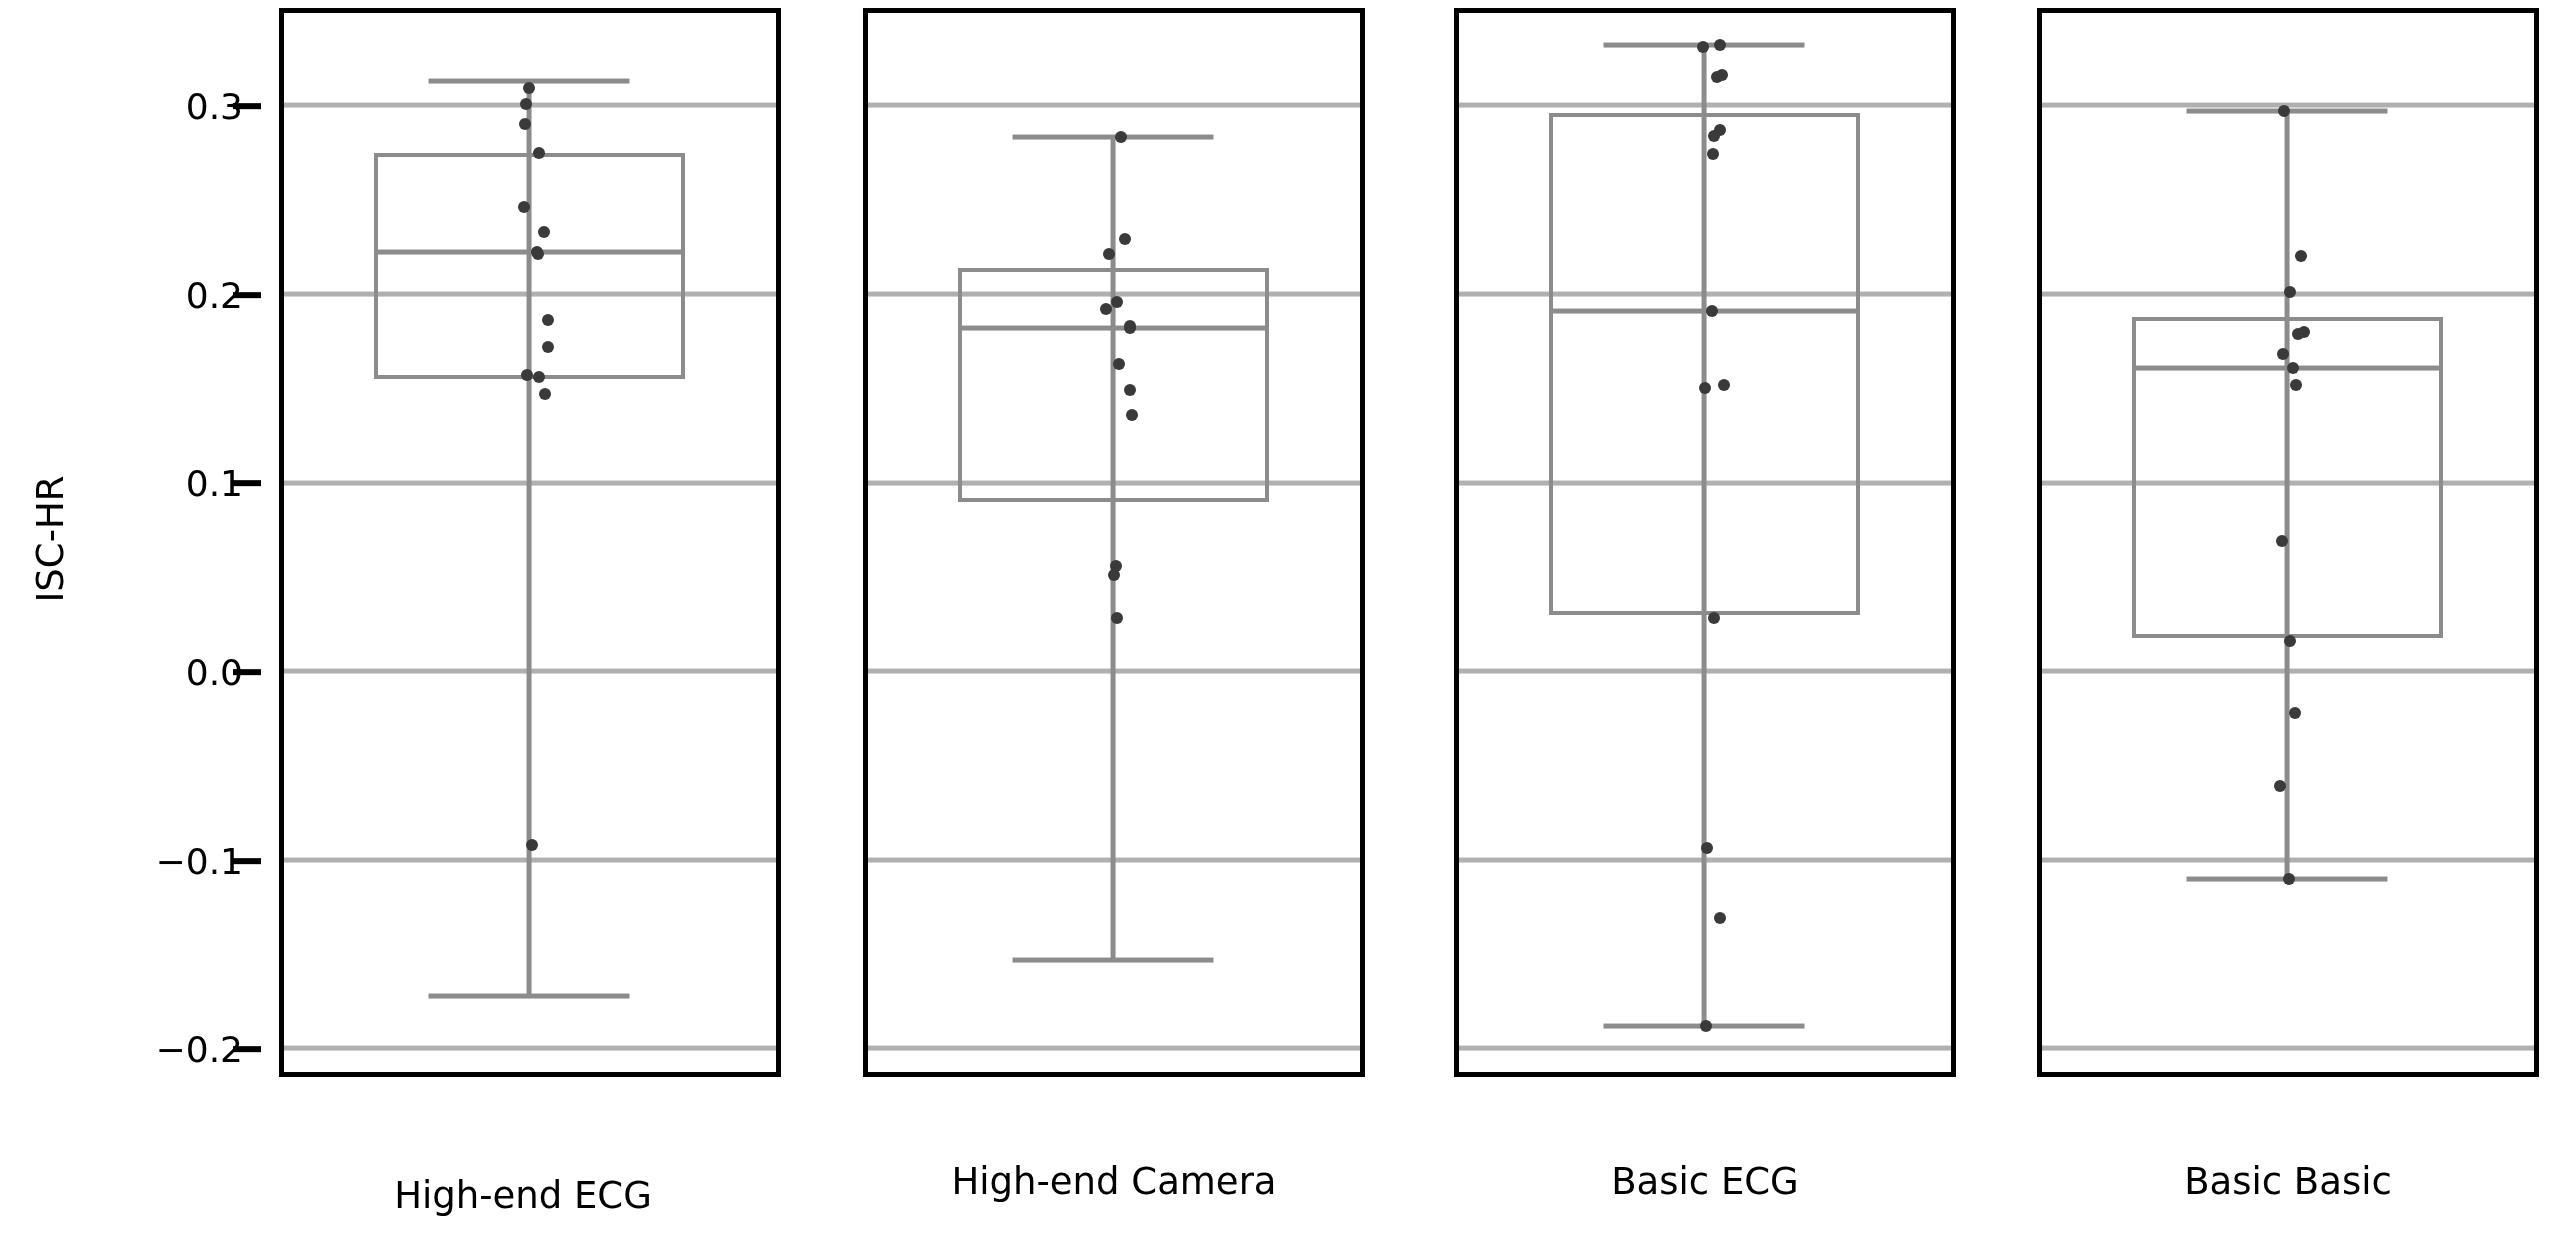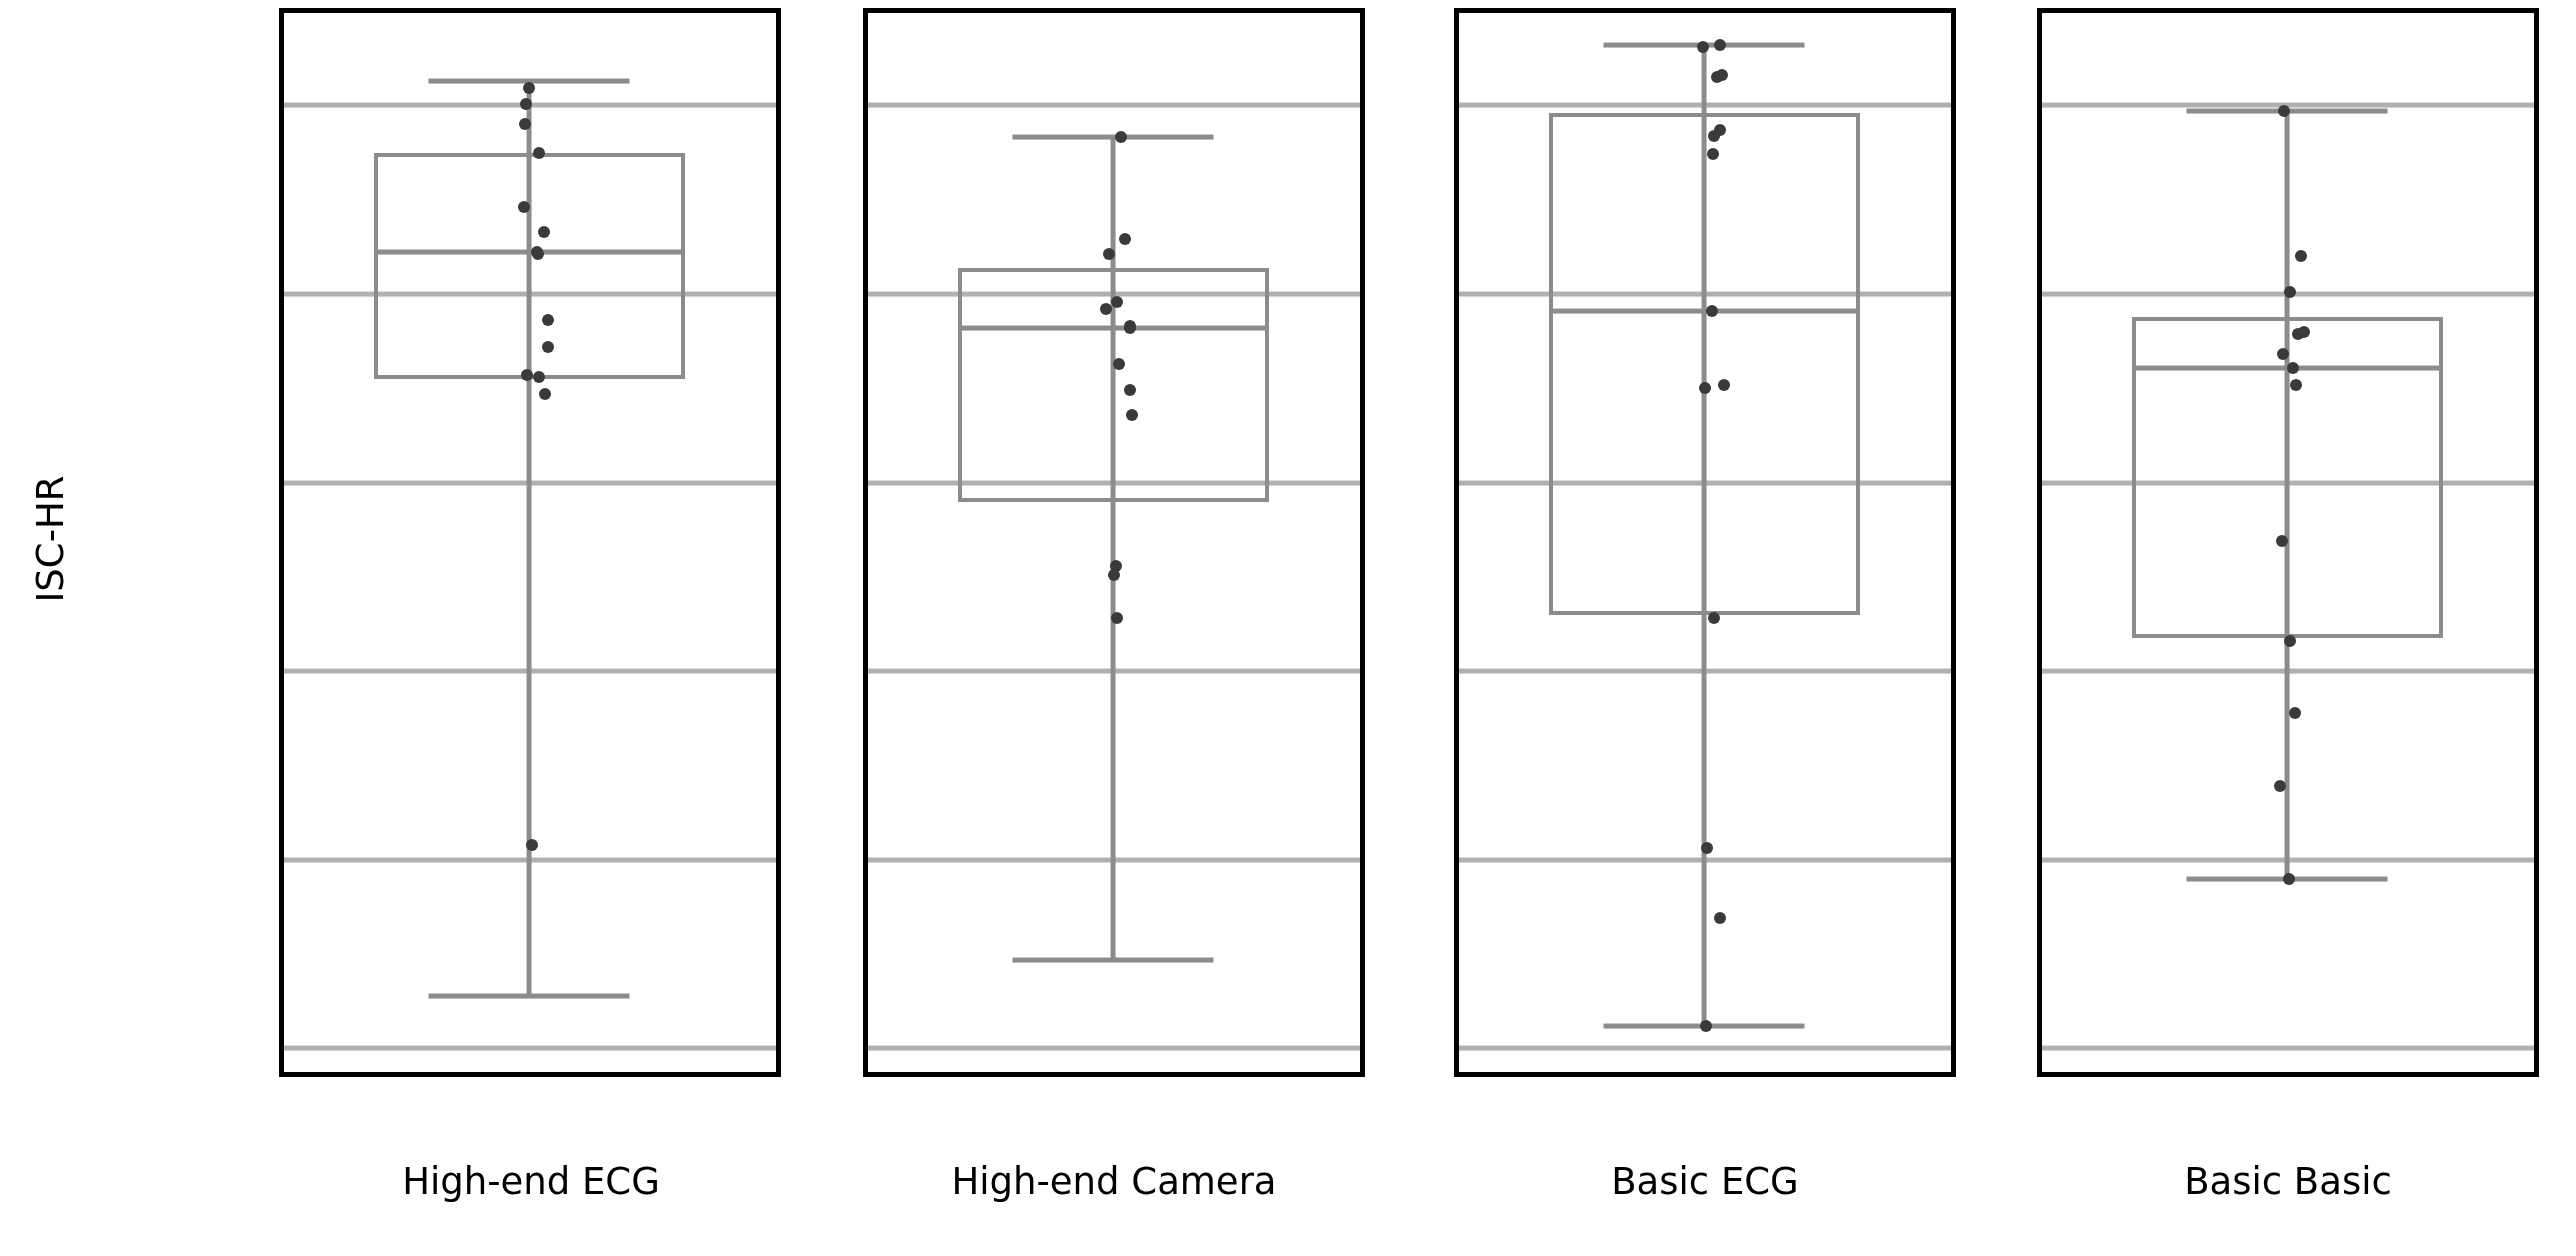--- a/index.html
+++ b/index.html
@@ -74,20 +74,34 @@
 </style>
 </head>
 <body>
 
 <div id="figure">
 
   <div class="ylabel-wrap">
     <div class="ylabel">ISC-HR</div>
   </div>
 
+  <div class="ticklabels" id="yticks">
+      <div class="ticklabel" style="top: 106px; width: 215px;">0.3</div>
+      <div class="tickmark" style="top: 106px; left: 233px;"></div>
+      <div class="ticklabel" style="top: 295px; width: 215px;">0.2</div>
+      <div class="tickmark" style="top: 295px; left: 233px;"></div>
+      <div class="ticklabel" style="top: 483px; width: 215px;">0.1</div>
+      <div class="tickmark" style="top: 483px; left: 233px;"></div>
+      <div class="ticklabel" style="top: 672px; width: 215px;">0.0</div>
+      <div class="tickmark" style="top: 672px; left: 233px;"></div>
+      <div class="ticklabel" style="top: 861px; width: 215px;">−0.1</div>
+      <div class="tickmark" style="top: 861px; left: 233px;"></div>
+      <div class="ticklabel" style="top: 1049px; width: 215px;">−0.2</div>
+      <div class="tickmark" style="top: 1049px; left: 233px;"></div>
+    </div>
 
   <div id="panels">
       <div class="panel" style="left: 279px; width: 502px; height: 1069px;">
         <div class="gridline" style="top: 92px;"></div>
         <div class="gridline" style="top: 281px;"></div>
         <div class="gridline" style="top: 470px;"></div>
         <div class="gridline" style="top: 658px;"></div>
         <div class="gridline" style="top: 847px;"></div>
         <div class="gridline" style="top: 1035px;"></div>
         <div class="bx-whiskline" style="left: 245px; top: 68px; height: 915px;"></div>
@@ -185,20 +199,20 @@
         <div class="pt" style="left: 254px; top: 372px;"></div>
         <div class="pt" style="left: 240px; top: 528px;"></div>
         <div class="pt" style="left: 248px; top: 628px;"></div>
         <div class="pt" style="left: 253px; top: 700px;"></div>
         <div class="pt" style="left: 238px; top: 773px;"></div>
         <div class="pt" style="left: 247px; top: 866px;"></div>
       </div>
     </div>
 
   <div id="xlabels">
-      <div class="xlabel" style="left: 280px; width: 502px;">High-end ECG</div>
+      <div class="xlabel" style="left: 272px; width: 502px; margin-top: 14px;">High-end ECG</div>
       <div class="xlabel" style="left: 863px; width: 502px;">High-end Camera</div>
       <div class="xlabel" style="left: 1454px; width: 502px;">Basic ECG</div>
       <div class="xlabel" style="left: 2037px; width: 502px;">Basic Basic</div>
     </div>
 
 </div>
 
 
 </body></html>

